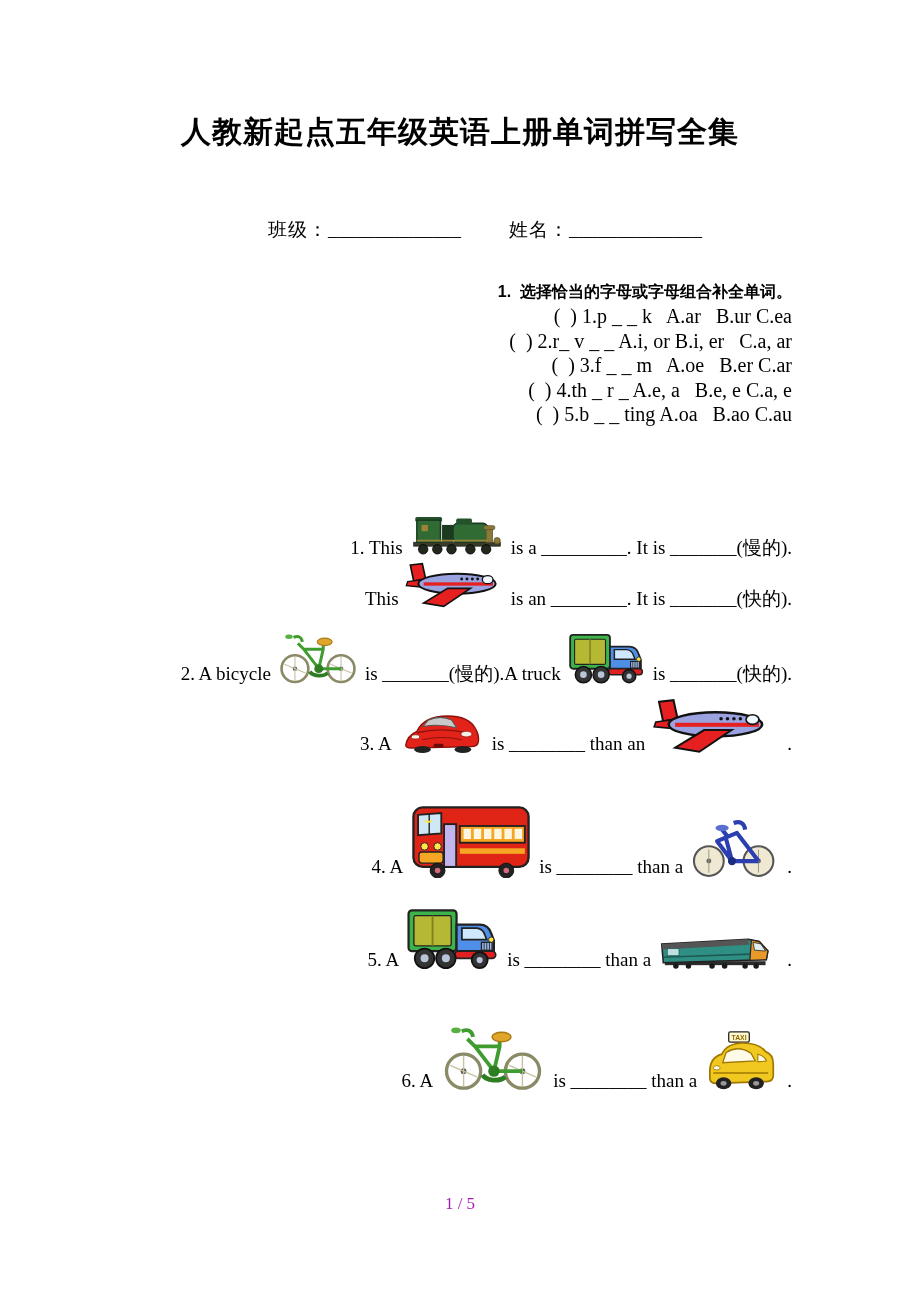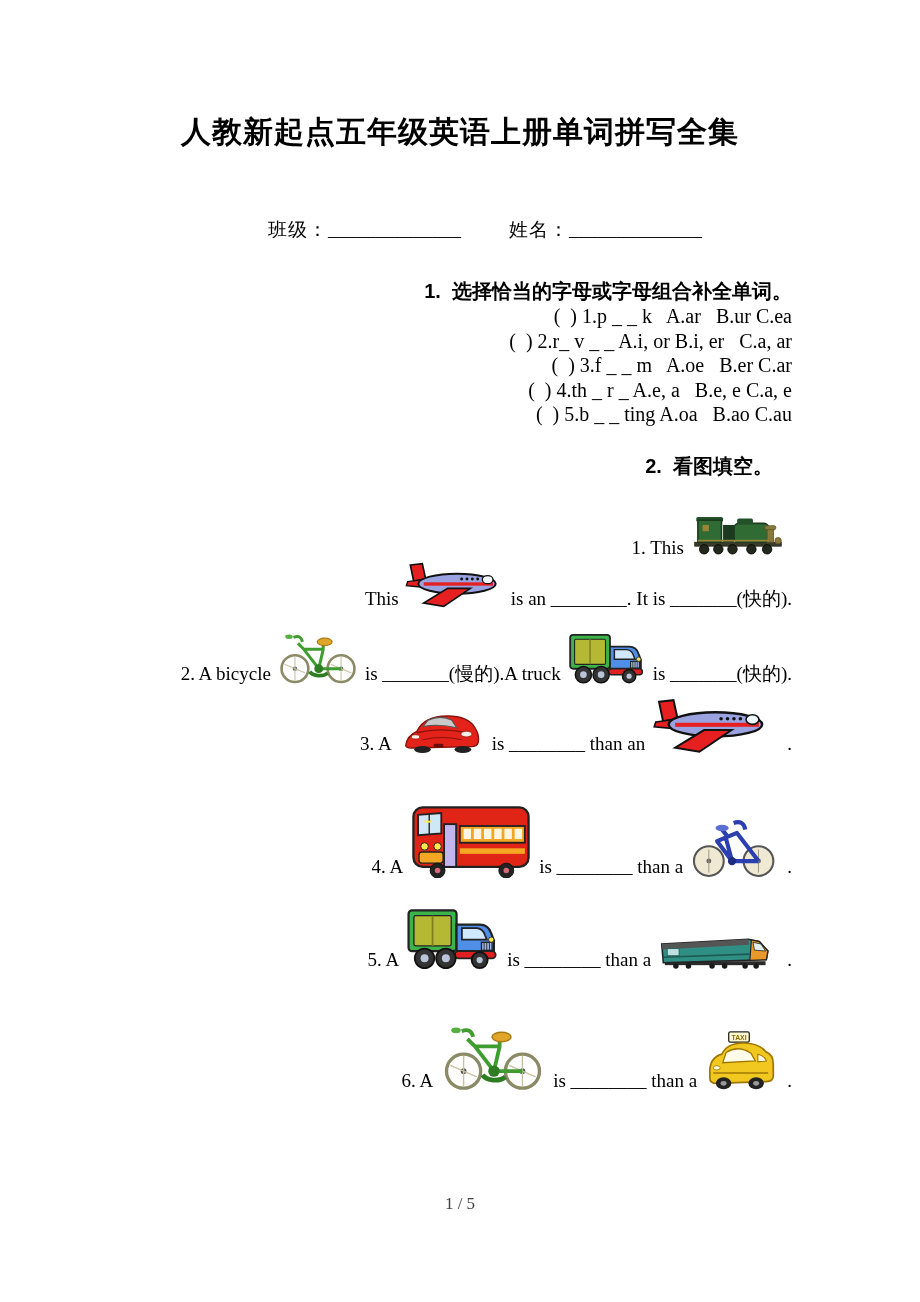--- a/index.html
+++ b/index.html
@@ -6,30 +6,30 @@
   .page{position:relative;width:920px;height:1302px;background:#ffffff;overflow:hidden;
         font-family:"Liberation Serif","DejaVu Serif",serif;color:#000;}
   .t{white-space:pre;}
   .title{position:absolute;top:112px;left:0;right:0;text-align:center;
          font-family:"Liberation Sans","DejaVu Sans",sans-serif;font-weight:bold;font-size:30px;letter-spacing:1px;}
   .idrow{position:absolute;top:217px;left:268px;font-size:19px;}
   .idrow .lbl{letter-spacing:1px;}
   .idrow .blank{letter-spacing:0;margin-top:44px;}
   .idrow .name{margin-left:48px;}
   .sec1{position:absolute;top:279px;left:0;right:128px;text-align:right;}
-  .sec-h{font-family:"Liberation Sans","DejaVu Sans",sans-serif;font-weight:bold;font-size:20px;line-height:25px;padding-left:24px;}
+  .sec-h{font-family:"Liberation Sans","DejaVu Sans",sans-serif;font-weight:bold;font-size:16px;line-height:25px;padding-left:24px;}
   .sec1 .line{font-size:20px;line-height:24.5px;}
   .sec2h{position:absolute;top:454px;left:0;right:147px;text-align:right;}
   .row{position:absolute;right:128px;display:flex;align-items:flex-end;white-space:pre;font-size:19px;line-height:23px;justify-content:space-between;}
   .row .img{display:inline-flex;margin:0 6px;}
   .row .img svg{display:block;}
   .row .img2{margin-right:12px;}
   .r0{top:505px;} .r1{top:560px;} .r2{top:627px;} .r3{top:697px;}
   .r4{top:800px;} .r5{top:903px;} .r6{top:1018px;}
-  .footer{position:absolute;top:1194px;left:0;right:0;text-align:center;font-size:17px;color:#404040;}
+  .footer{position:absolute;top:1194px;left:0;right:0;text-align:center;font-size:17px;color:#a21caf;}
 </style>
 </head>
 <body>
 
 <svg width="0" height="0" style="position:absolute">
   <defs>
     <g id="g-steam-train">
       <rect x="6" y="46" width="110" height="5" fill="#3b3b2a" stroke="#222" stroke-width="1"></rect>
       <circle cx="18" cy="55" r="6" fill="#22281c" stroke="#000"></circle>
       <circle cx="36" cy="55" r="6" fill="#22281c" stroke="#000"></circle>
@@ -179,27 +179,27 @@
 
   <div class="sec1">
     <div class="sec-h t">1.  选择恰当的字母或字母组合补全单词。</div>
     <div class="line t">(  ) 1.p _ _ k   A.ar   B.ur C.ea</div>
     <div class="line t">(  ) 2.r_ v _ _ A.i, or B.i, er   C.a, ar</div>
     <div class="line t">(  ) 3.f _ _ m   A.oe   B.er C.ar</div>
     <div class="line t">(  ) 4.th _ r _ A.e, a   B.e, e C.a, e</div>
     <div class="line t">(  ) 5.b _ _ ting A.oa   B.ao C.au</div>
   </div>
 
-  <div class="sec2h sec-h t">2.  看图填空。</div>
 
   <div class="row r0">
     <span class="t">1. This</span>
     <span class="img"><svg width="96" height="54" viewBox="0 0 122 66">
           <use href="#g-steam-train"></use>
         </svg></span>
+    <span class="t">is a _________. It is _______(慢的).</span>
   </div>
 
   <div class="row r1">
     <span class="t">This</span>
     <span class="img"><svg width="100" height="50" viewBox="0 0 150 72">
           <use href="#g-airplane"></use>
         </svg></span>
     <span class="t">is an ________. It is _______(快的).</span>
   </div>
 

